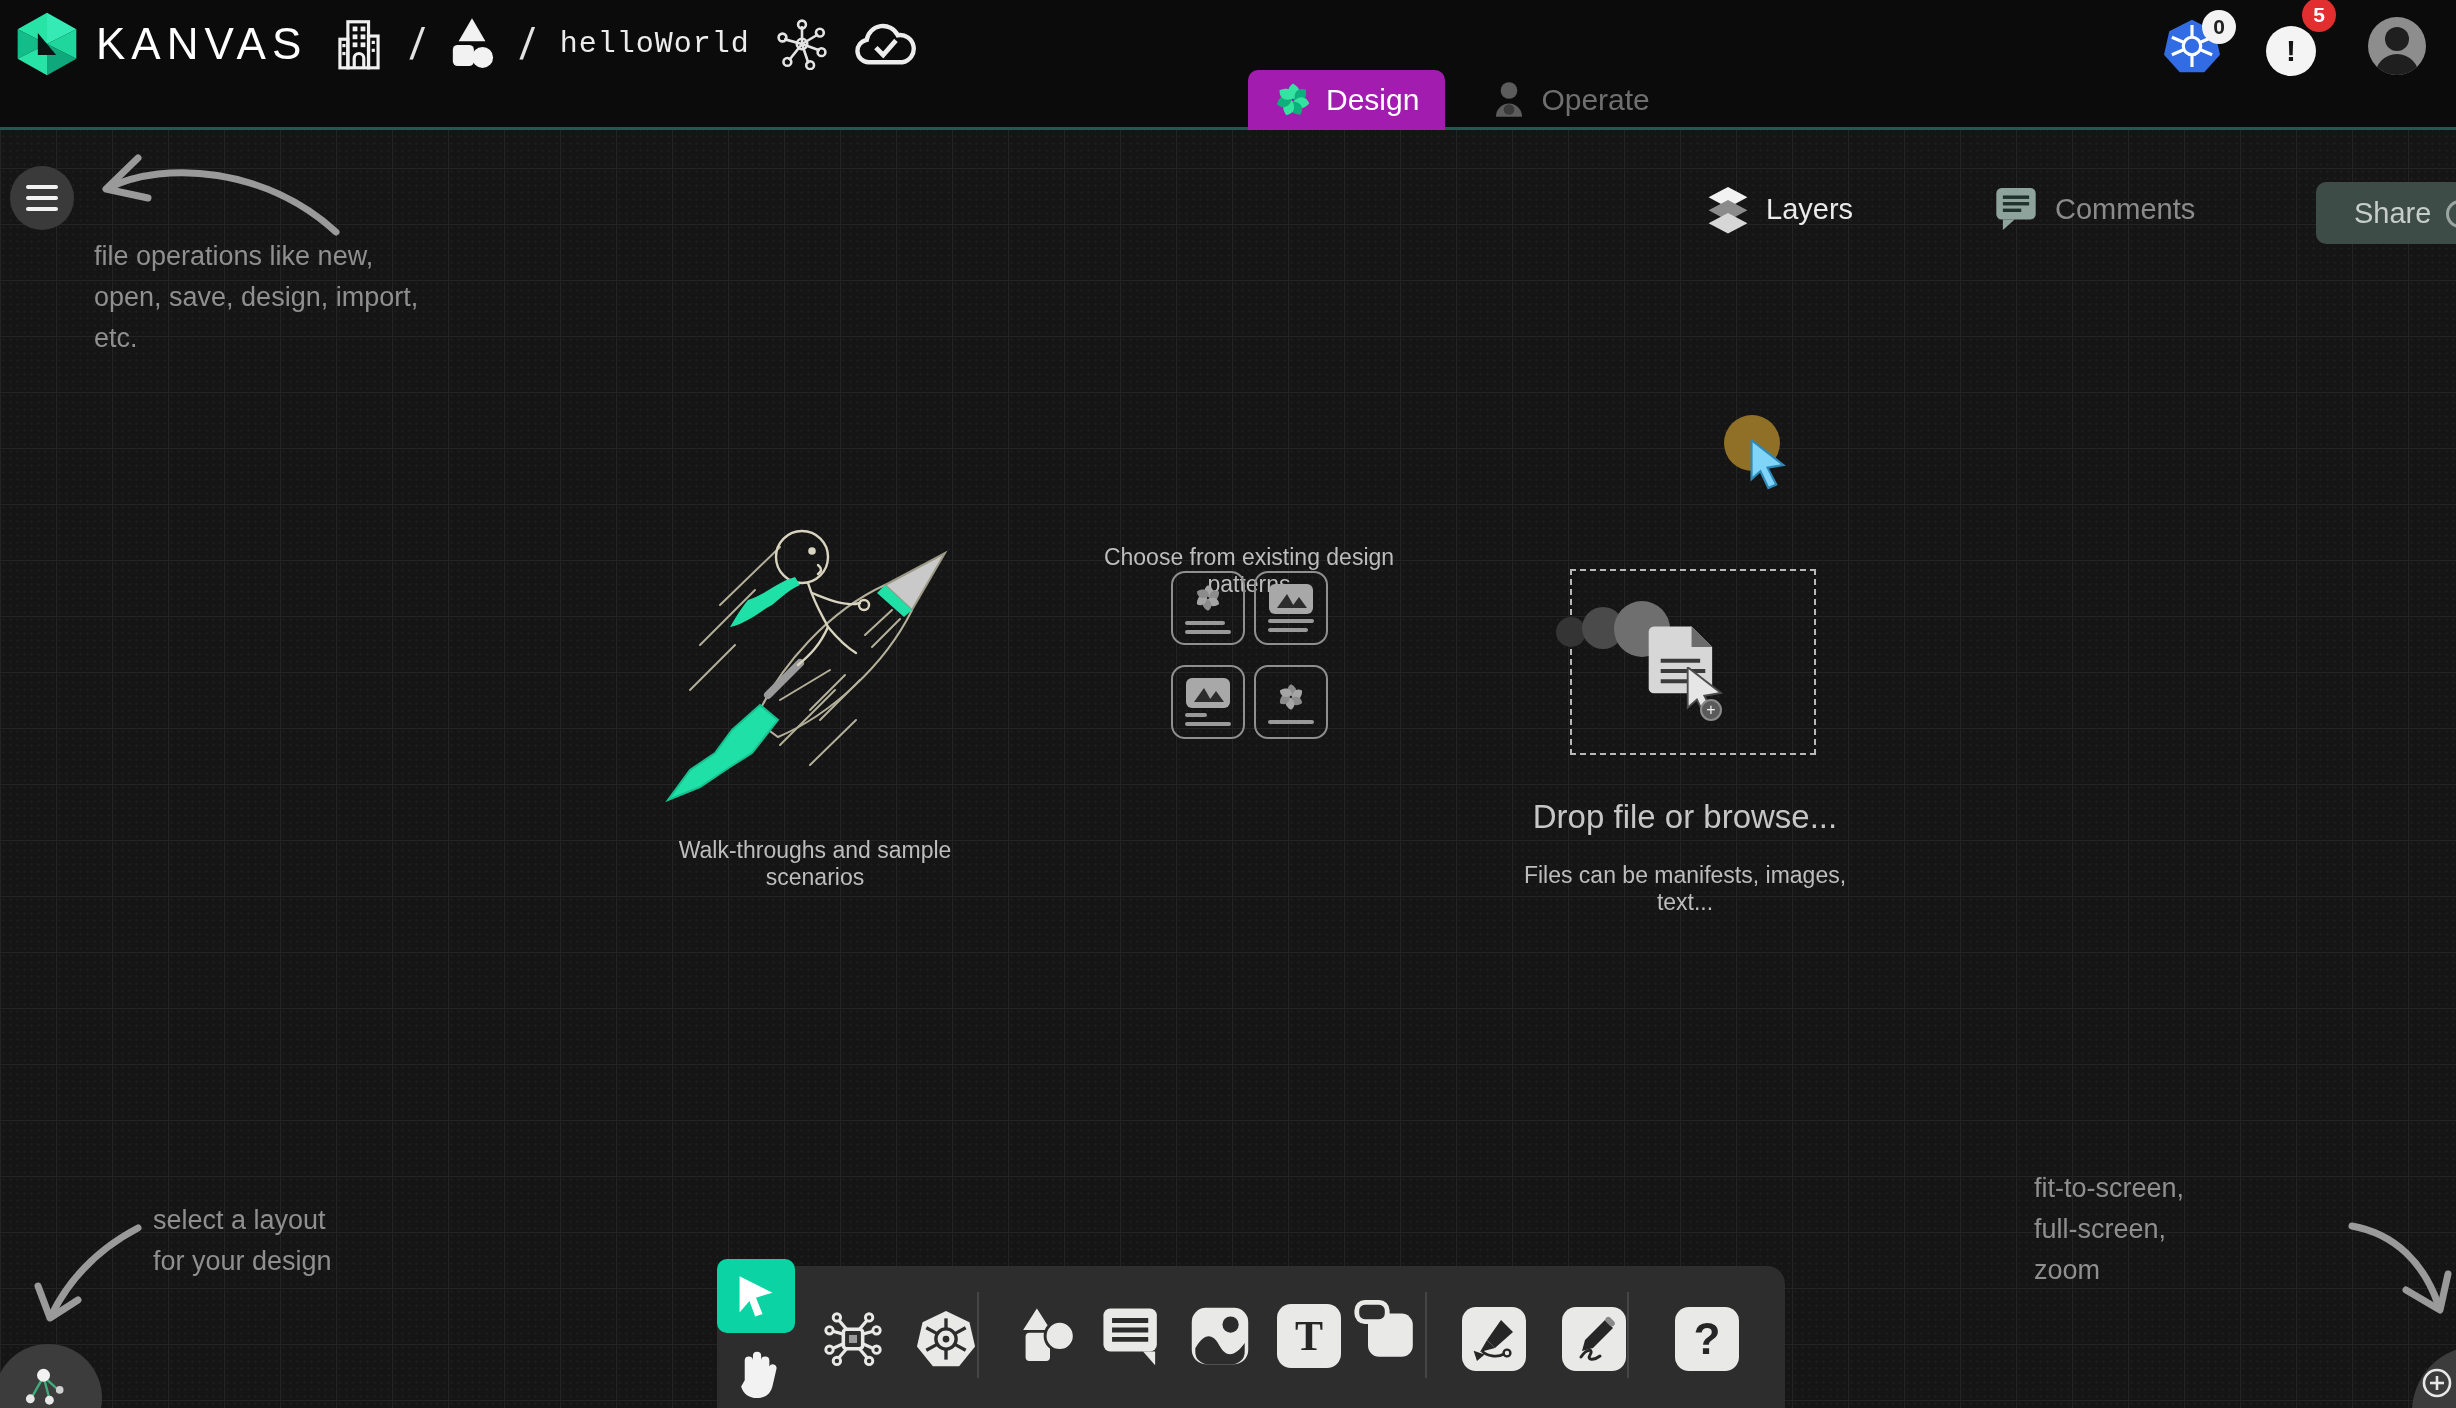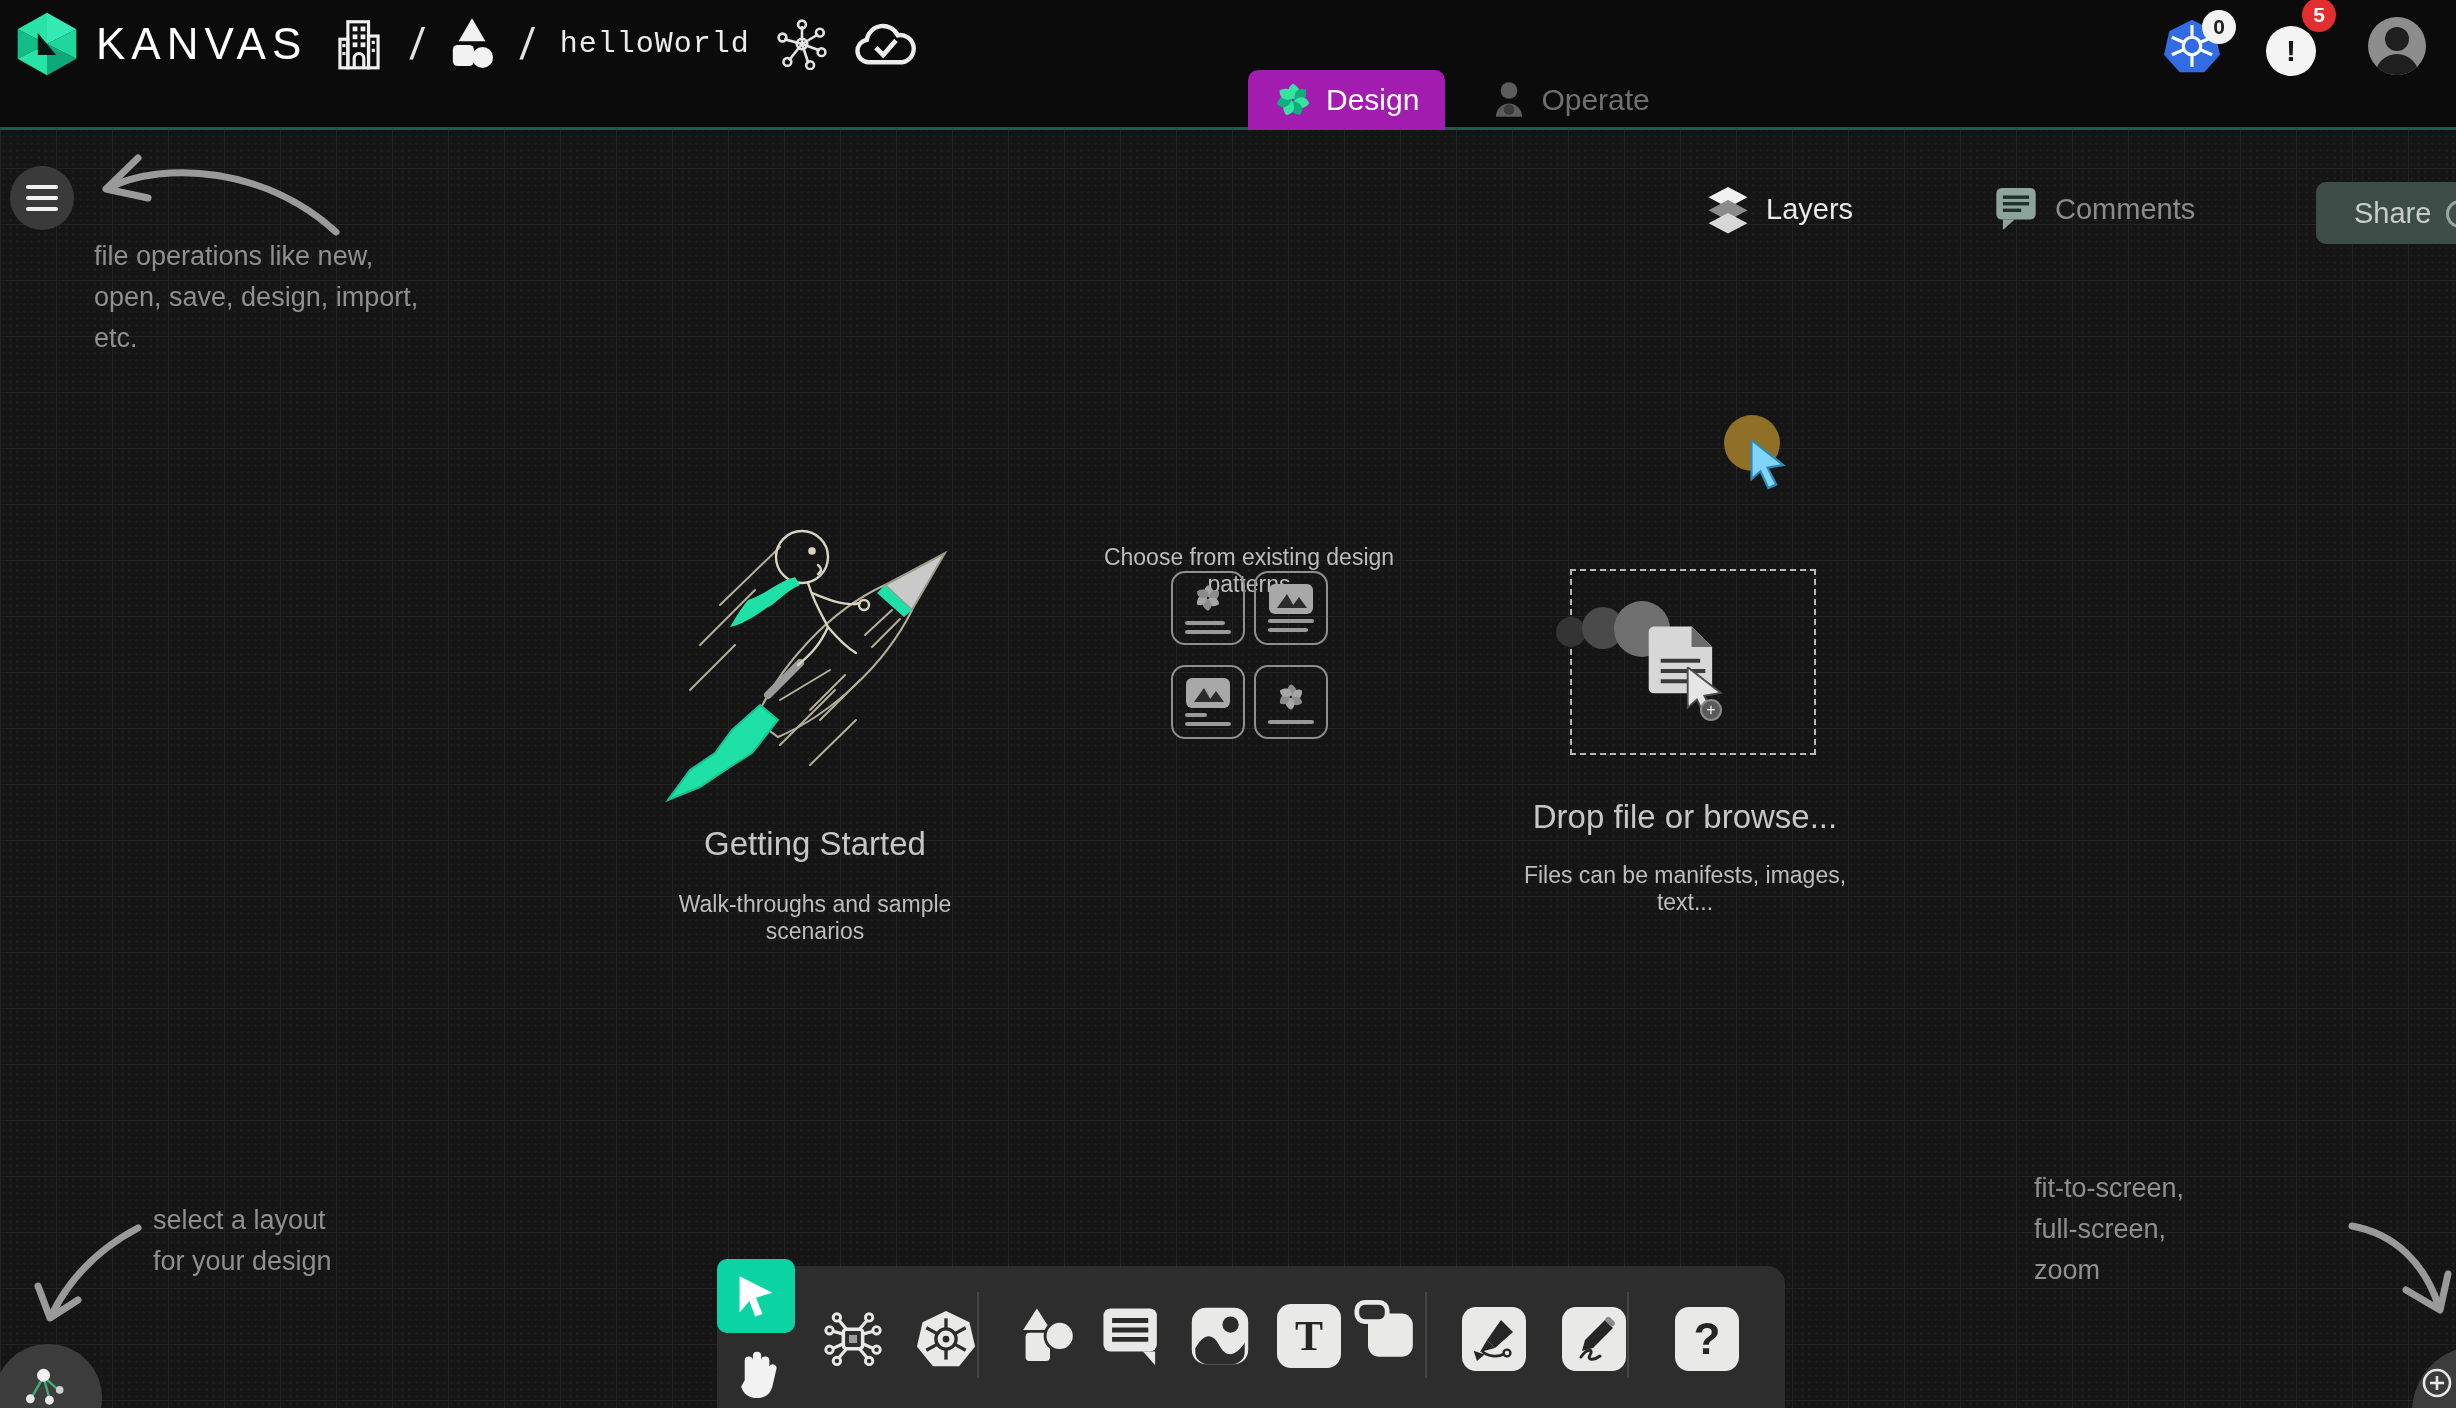--- a/index.html
+++ b/index.html
@@ -307,21 +307,20 @@
         <path d="M158 50 q6 5 0 9"></path>
         <path d="M148 68 C155 90 162 100 168 112"></path>
         <path d="M152 78 C170 85 185 92 200 88"></path>
         <circle cx="204" cy="90" r="5"></circle>
         <path d="M168 112 C160 130 150 140 138 150"></path>
         <path d="M168 112 C178 124 186 132 196 138"></path>
       </g>
 
       <path d="M135 62 C115 68 105 80 88 85 C80 95 76 102 70 112 C88 108 100 96 112 90 C122 82 130 74 140 70 Z" fill="#1fe0a6"></path>
     </svg>
-    <div class="card-title" style="margin-top:16px;">Getting Started</div>
     <div class="card-sub" style="margin-top:28px;">Walk-throughs and sample scenarios</div>
   </div>
 
   <div class="abs" style="left:1064px; top:515px; width:370px; height:400px;">
 
     <div class="tpl-card" style="left:107px; top:56px;">
       <svg width="34" height="34" viewBox="0 0 32 32">
           <g transform="translate(16,15)">
         <path d="M0,-12 C6,-9 7,-3 2,0 C-4,-3 -5,-9 0,-12Z" fill="#a5a5a5"></path>
         <path d="M0,-12 C6,-9 7,-3 2,0 C-4,-3 -5,-9 0,-12Z" fill="#8c8c8c" transform="rotate(60)"></path>

